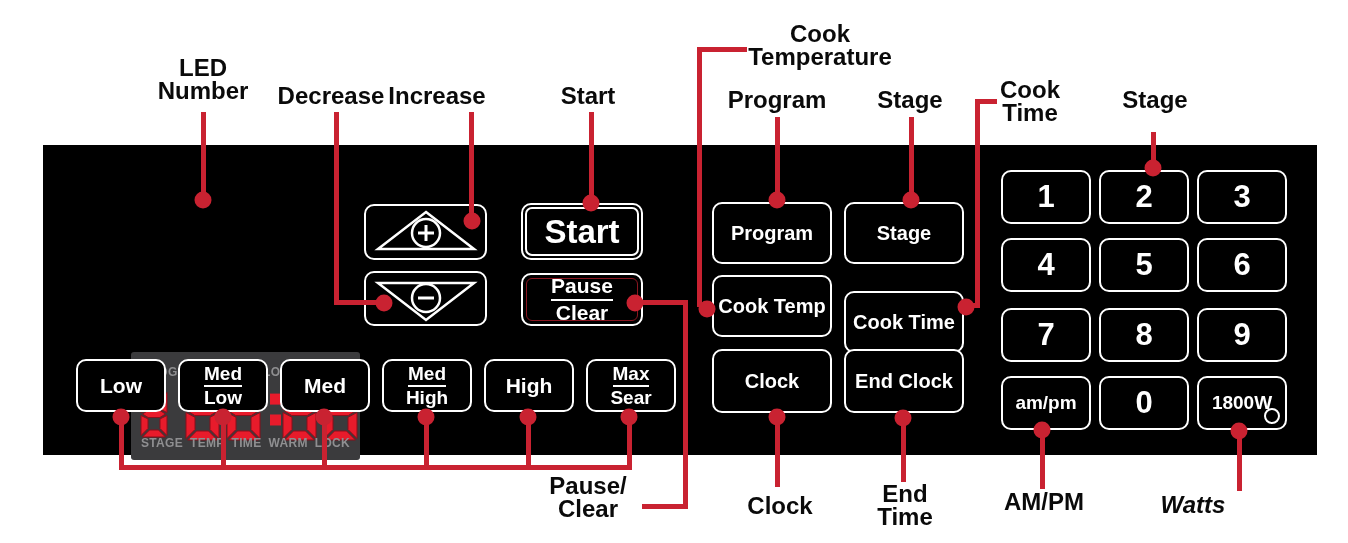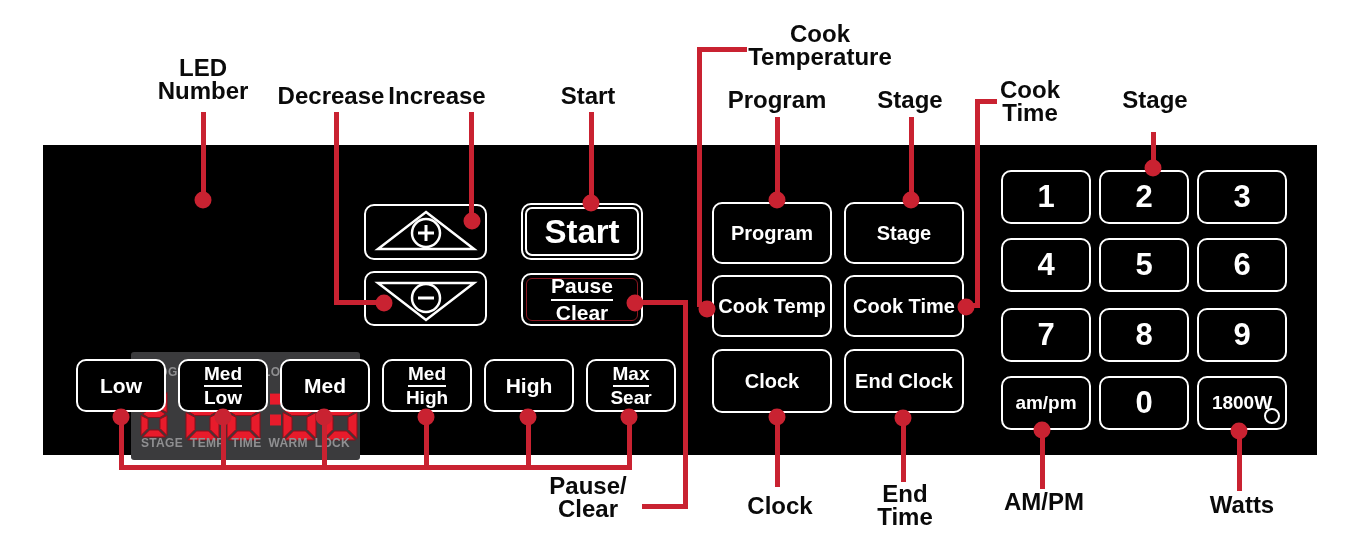--- a/index.html
+++ b/index.html
@@ -143,21 +143,21 @@
 
     <div class="btn" style="left:669px;top:57px;width:120px;height:62px;">
       <span>Program</span>
     </div>
     <div class="btn" style="left:801px;top:57px;width:120px;height:62px;">
       <span>Stage</span>
     </div>
     <div class="btn" style="left:669px;top:130px;width:120px;height:62px;">
       <span>Cook Temp</span>
     </div>
-    <div class="btn" style="left:801px;top:130px;width:120px;height:62px;">
+    <div class="btn" style="left:801px;top:146px;width:120px;height:62px;">
       <span>Cook Time</span>
     </div>
     <div class="btn" style="left:669px;top:204px;width:120px;height:64px;">
       <span>Clock</span>
     </div>
     <div class="btn" style="left:801px;top:204px;width:120px;height:64px;">
       <span>End Clock</span>
     </div>
 
     <div class="btn btn-num" style="left:958px;top:25px;width:90px;height:54px;">
@@ -285,16 +285,16 @@
   <div class="callout" style="left:780px;top:494px;">
     <div>Clock</div>
   </div>
   <div class="callout" style="left:905px;top:482px;">
     <div>End</div>
       <div>Time</div>
   </div>
   <div class="callout" style="left:1044px;top:490px;">
     <div>AM/PM</div>
   </div>
-  <div class="callout" style="left:1242px;top:493px;">
+  <div class="callout" style="left:1193px;top:493px;font-style:italic;">
     <div>Watts</div>
   </div>
 </div>
 
 </body></html>

